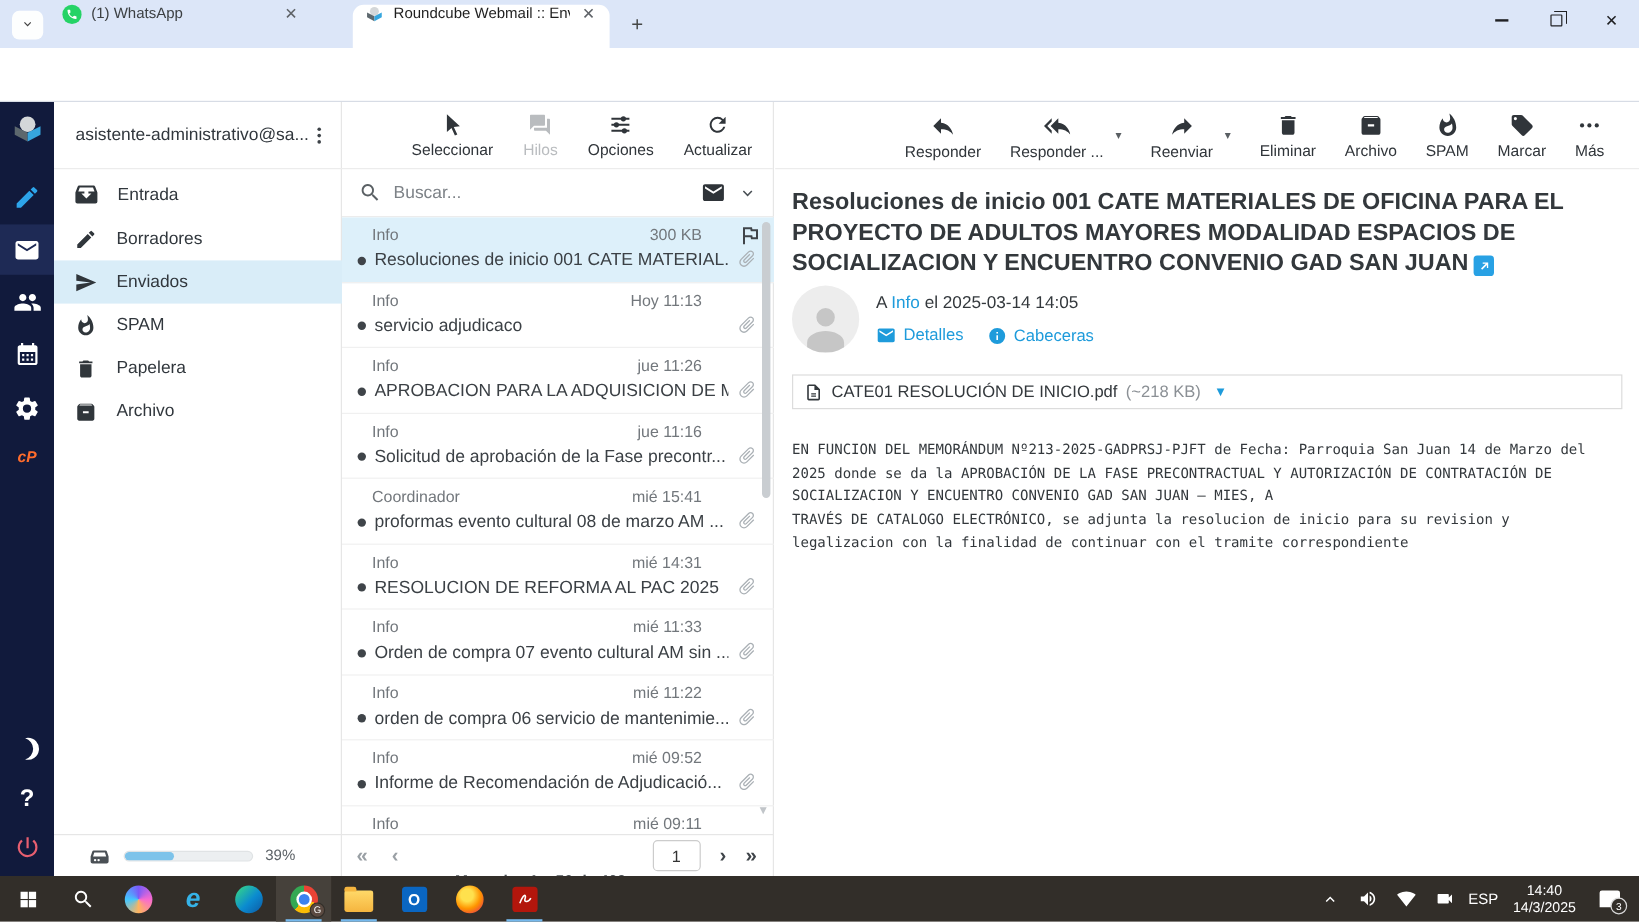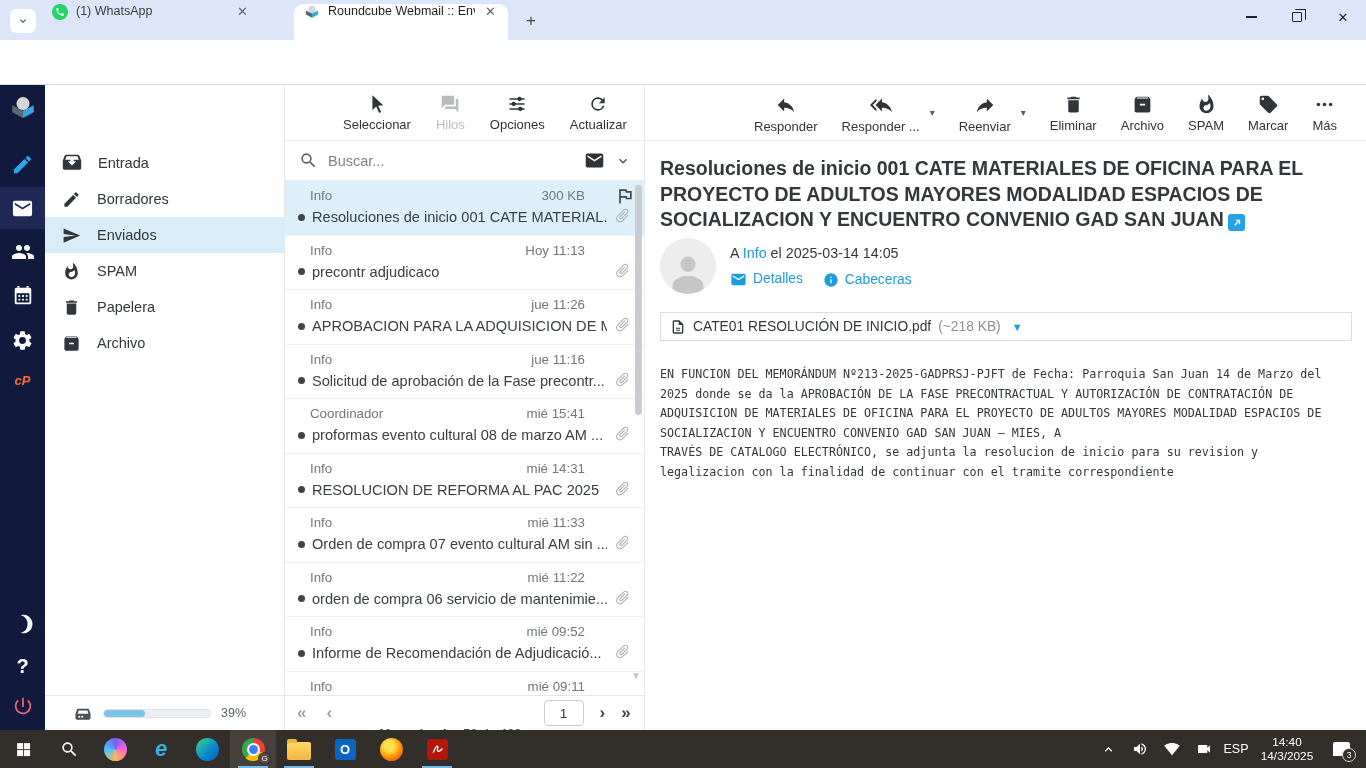--- a/index.html
+++ b/index.html
@@ -369,20 +369,26 @@
         <span style="font-size:20px;font-weight:700">?</span>
       </div>
     <div class="appbar-item" style="top:600px; color:#e85f70">
         <svg class="ic" width="22" height="22">
           <use href="#i-power"></use>
         </svg>
       </div>
   </div>
 
   <div id="folders">
+    <div id="acct-header">
+      <span id="acct-name">asistente-administrativo@sa...</span>
+      <svg class="ic" width="18" height="18" style="color:#3c4247">
+          <use href="#i-dots-v"></use>
+        </svg>
+    </div>
     <div class="folder" style="top:60px">
       <svg class="ic fic" width="20" height="20">
           <use href="#i-inbox"></use>
         </svg>
       <span>Entrada</span>
     </div>
     <div class="folder" style="top:96px">
       <svg class="ic fic" width="19" height="19">
           <use href="#i-pencil"></use>
         </svg>
@@ -479,21 +485,21 @@
             <use href="#i-clip"></use>
           </svg>
       </div>
       <div class="mrow">
         <div class="l1">
             <span class="sender">Info</span>
             <span class="meta">Hoy 11:13</span>
           </div>
         <div class="l2">
             <span class="dot"></span>
-            <span class="subj">precontr adjudicaco</span>
+            <span class="subj">servicio adjudicaco</span>
           </div>
         <svg class="ic clip" width="17" height="17">
             <use href="#i-clip"></use>
           </svg>
       </div>
       <div class="mrow">
         <div class="l1">
             <span class="sender">Info</span>
             <span class="meta">jue 11:26</span>
           </div>
@@ -692,21 +698,20 @@
           <use href="#i-file"></use>
         </svg>
       <span id="att-name">CATE01 RESOLUCIÓN DE INICIO.pdf</span>
       <span id="att-size">(~218 KB)</span>
       <span id="att-caret">▼</span>
     </div>
 
     <div id="body">
       <div>EN FUNCION DEL MEMORÁNDUM Nº213-2025-GADPRSJ-PJFT de Fecha: Parroquia San Juan 14 de Marzo del</div>
       <div>2025 donde se da la APROBACIÓN DE LA FASE PRECONTRACTUAL Y AUTORIZACIÓN DE CONTRATACIÓN DE</div>
-      <div>ADQUISICION DE MATERIALES DE OFICINA PARA EL PROYECTO DE ADULTOS MAYORES MODALIDAD ESPACIOS DE</div>
       <div>SOCIALIZACION Y ENCUENTRO CONVENIO GAD SAN JUAN – MIES, A</div>
       <div>TRAVÉS DE CATALOGO ELECTRÓNICO, se adjunta la resolucion de inicio para su revision y</div>
       <div>legalizacion con la finalidad de continuar con el tramite correspondiente</div>
     </div>
   </div>
 </div>
 
 <div id="taskbar">
   <div class="tb-item">
       <svg class="ic" width="17" height="17">

